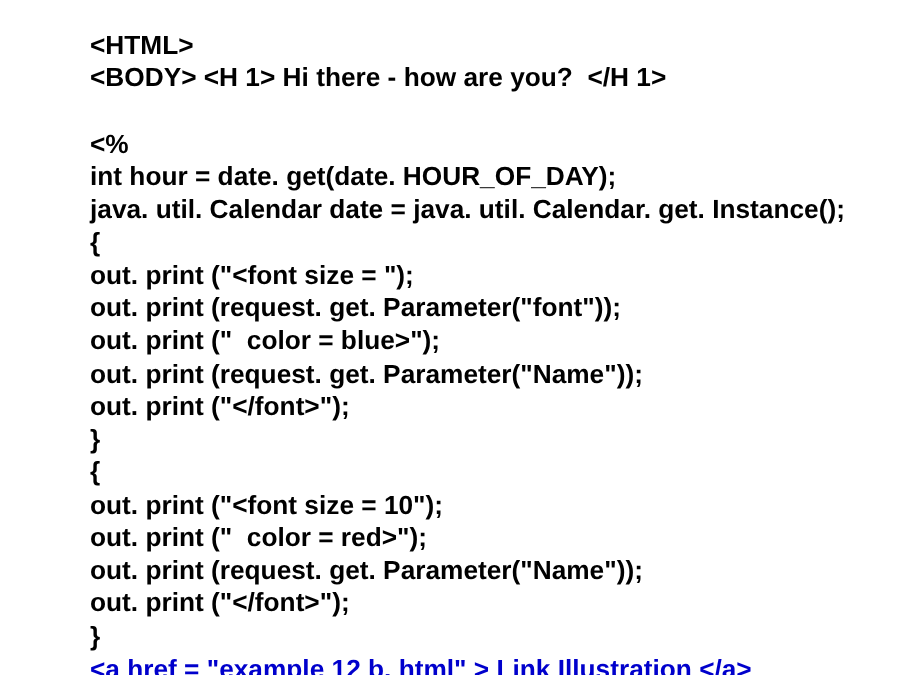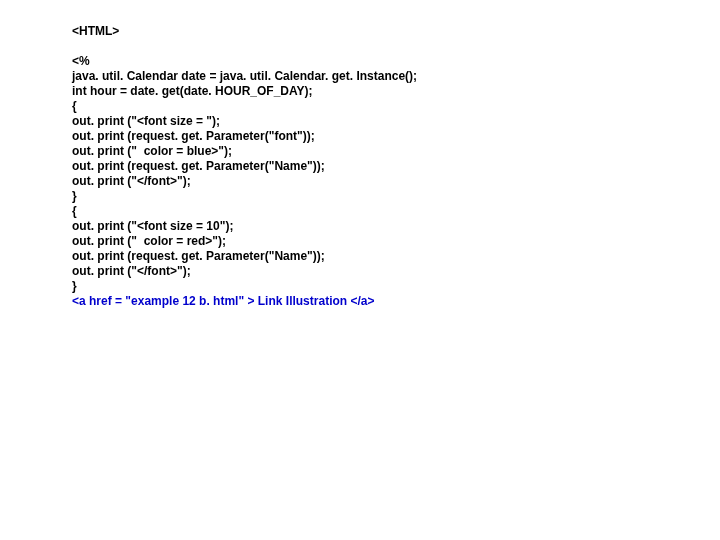--- a/index.html
+++ b/index.html
@@ -8,37 +8,38 @@
     width: 720px;
     height: 540px;
     background: #fff;
     font-family: Arial, Helvetica, sans-serif;
   }
   .page {
     padding: 24px 0 0 72px;
     width: 600px;
   }
   .line {
-    font-size: 12px;
+    font-size: 21px;
     font-weight: 700;
     color: #000;
     line-height: 1.25;
     white-space: pre;
   }
   .blue { color: #0000cc; }
 </style>
 </head>
 <body>
 
 <div class="page" id="code-container">
     <div class="line">&lt;HTML&gt;</div>
+    <div class="line">&lt;BODY&gt; &lt;H 1&gt; Hi there - how are you?  &lt;/H 1&gt;</div>
     <div class="line"> </div>
     <div class="line">&lt;%</div>
+    <div class="line">int hour = date. get(date. HOUR_OF_DAY);</div>
     <div class="line">java. util. Calendar date = java. util. Calendar. get. Instance();</div>
-    <div class="line">int hour = date. get(date. HOUR_OF_DAY);</div>
     <div class="line">{</div>
     <div class="line">out. print ("&lt;font size = ");</div>
     <div class="line">out. print (request. get. Parameter("font"));</div>
     <div class="line">out. print ("  color = blue&gt;");</div>
     <div class="line">out. print (request. get. Parameter("Name"));</div>
     <div class="line">out. print ("&lt;/font&gt;");</div>
     <div class="line">}</div>
     <div class="line">{</div>
     <div class="line">out. print ("&lt;font size = 10");</div>
     <div class="line">out. print ("  color = red&gt;");</div>

